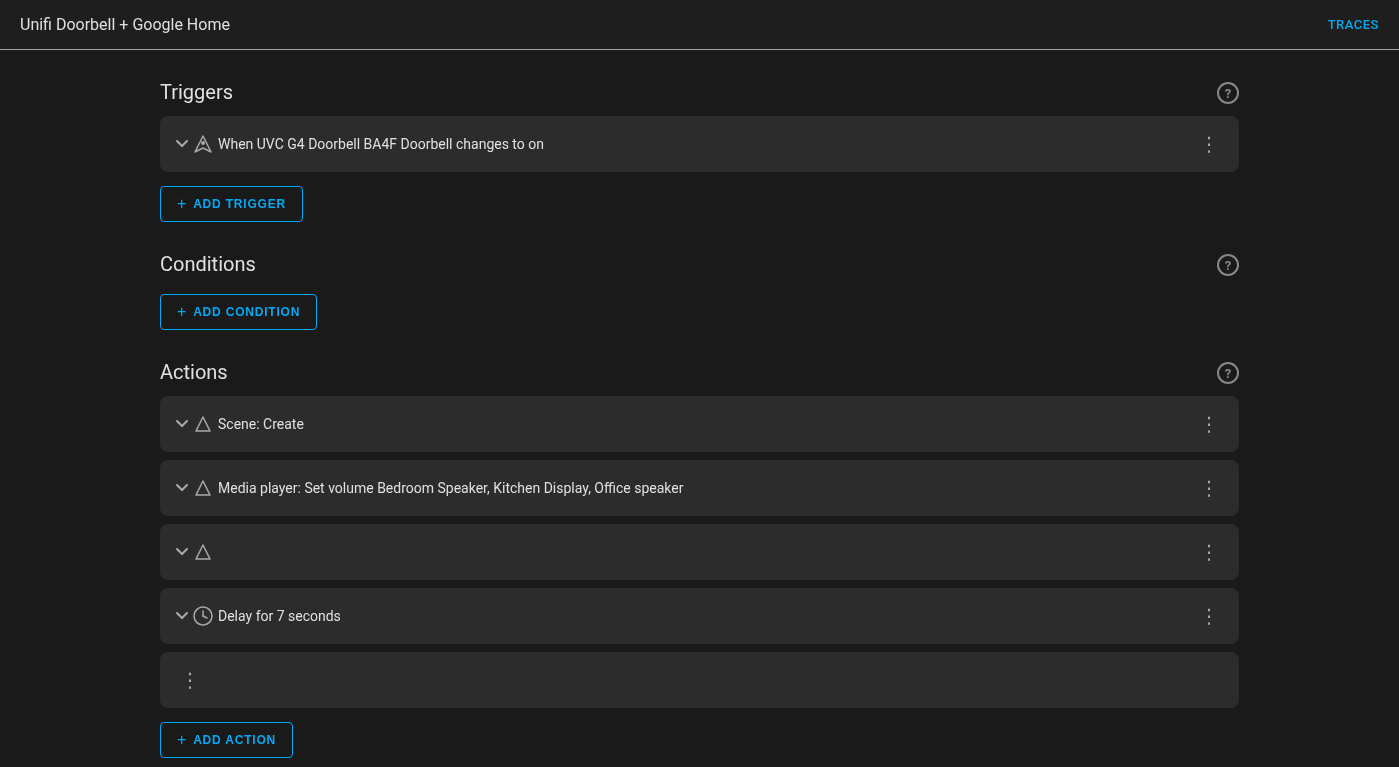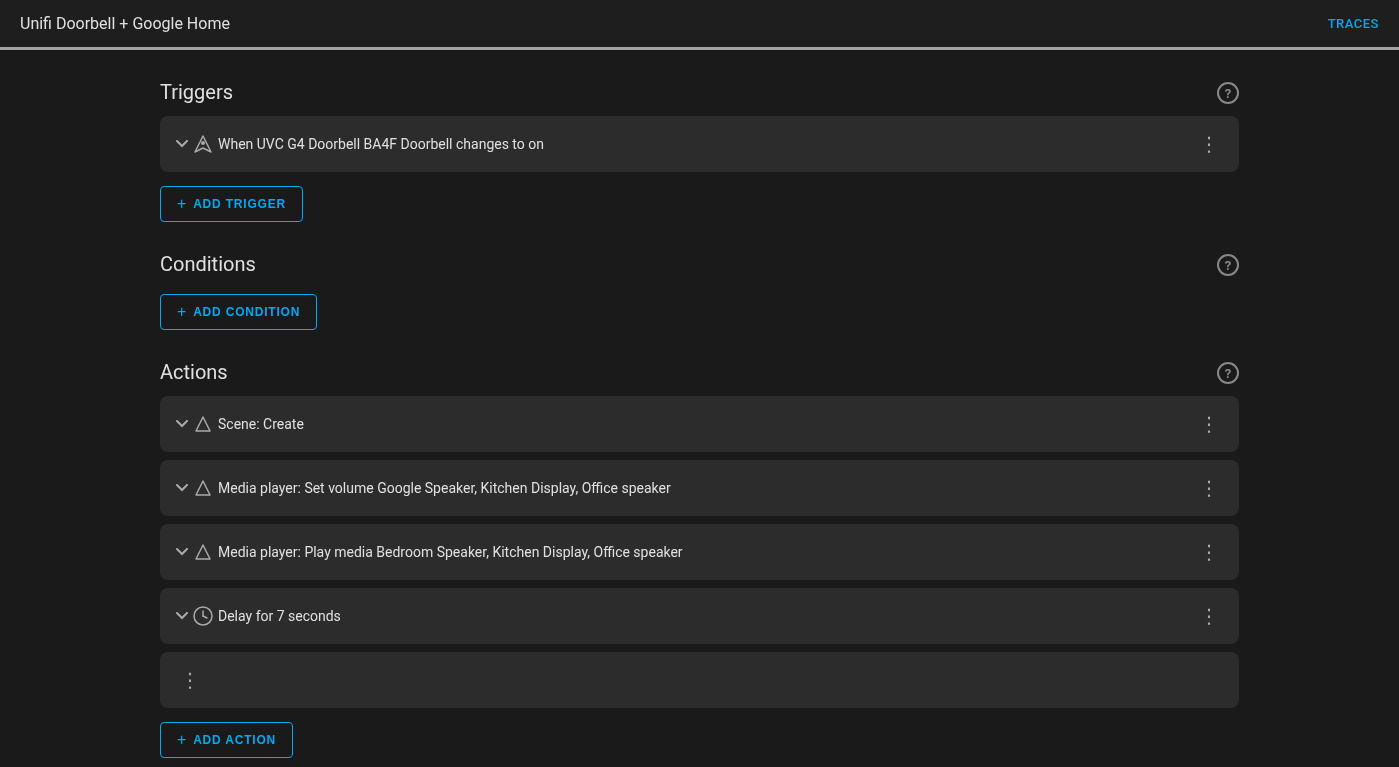--- a/index.html
+++ b/index.html
@@ -8,21 +8,21 @@
       color: #e0e0e0;
       font-family: 'Roboto', Arial, sans-serif;
       font-size: 14px;
       min-height: 767px;
       width: 1399px;
     }
 
     
     .header {
       background-color: #1e1e1e;
-      border-bottom: 3px solid #a3a3a3;
+      border-bottom: 1px solid #a3a3a3;
       height: 50px;
       display: flex;
       align-items: center;
       justify-content: space-between;
       padding: 0 20px;
     }
     .header-title {
       color: #e0e0e0;
       font-size: 16px;
       font-weight: 400;
@@ -235,39 +235,38 @@
         <span class="chevron-icon">
           <svg width="12" height="8" viewBox="0 0 12 8" fill="#aaa">
               <path d="M1 1l5 5 5-5" stroke="#aaa" stroke-width="2" fill="none" stroke-linecap="round"></path>
             </svg>
         </span>
         <span class="action-icon">
           <svg width="22" height="22" viewBox="0 0 22 22" fill="none">
             <path d="M4 18 L11 4 L18 18 Z" fill="none" stroke="#aaa" stroke-width="1.5" stroke-linejoin="round"></path>
           </svg>
         </span>
-        <span class="card-label">Media player: Set volume Google Speaker, Kitchen Display, Office speaker</span>
+        <span class="card-label">Media player: Set volume Bedroom Speaker, Kitchen Display, Office speaker</span>
       </div>
       <div class="card-menu">⋮</div>
     </div>
 
     
     <div class="card">
       <div class="card-left">
         <span class="chevron-icon">
           <svg width="12" height="8" viewBox="0 0 12 8" fill="#aaa">
               <path d="M1 1l5 5 5-5" stroke="#aaa" stroke-width="2" fill="none" stroke-linecap="round"></path>
             </svg>
         </span>
         <span class="action-icon">
           <svg width="22" height="22" viewBox="0 0 22 22" fill="none">
             <path d="M4 18 L11 4 L18 18 Z" fill="none" stroke="#aaa" stroke-width="1.5" stroke-linejoin="round"></path>
           </svg>
         </span>
-        <span class="card-label">Media player: Play media Bedroom Speaker, Kitchen Display, Office speaker</span>
       </div>
       <div class="card-menu">⋮</div>
     </div>
 
     
     <div class="card">
       <div class="card-left">
         <span class="chevron-icon">
           <svg width="12" height="8" viewBox="0 0 12 8" fill="#aaa">
               <path d="M1 1l5 5 5-5" stroke="#aaa" stroke-width="2" fill="none" stroke-linecap="round"></path>

